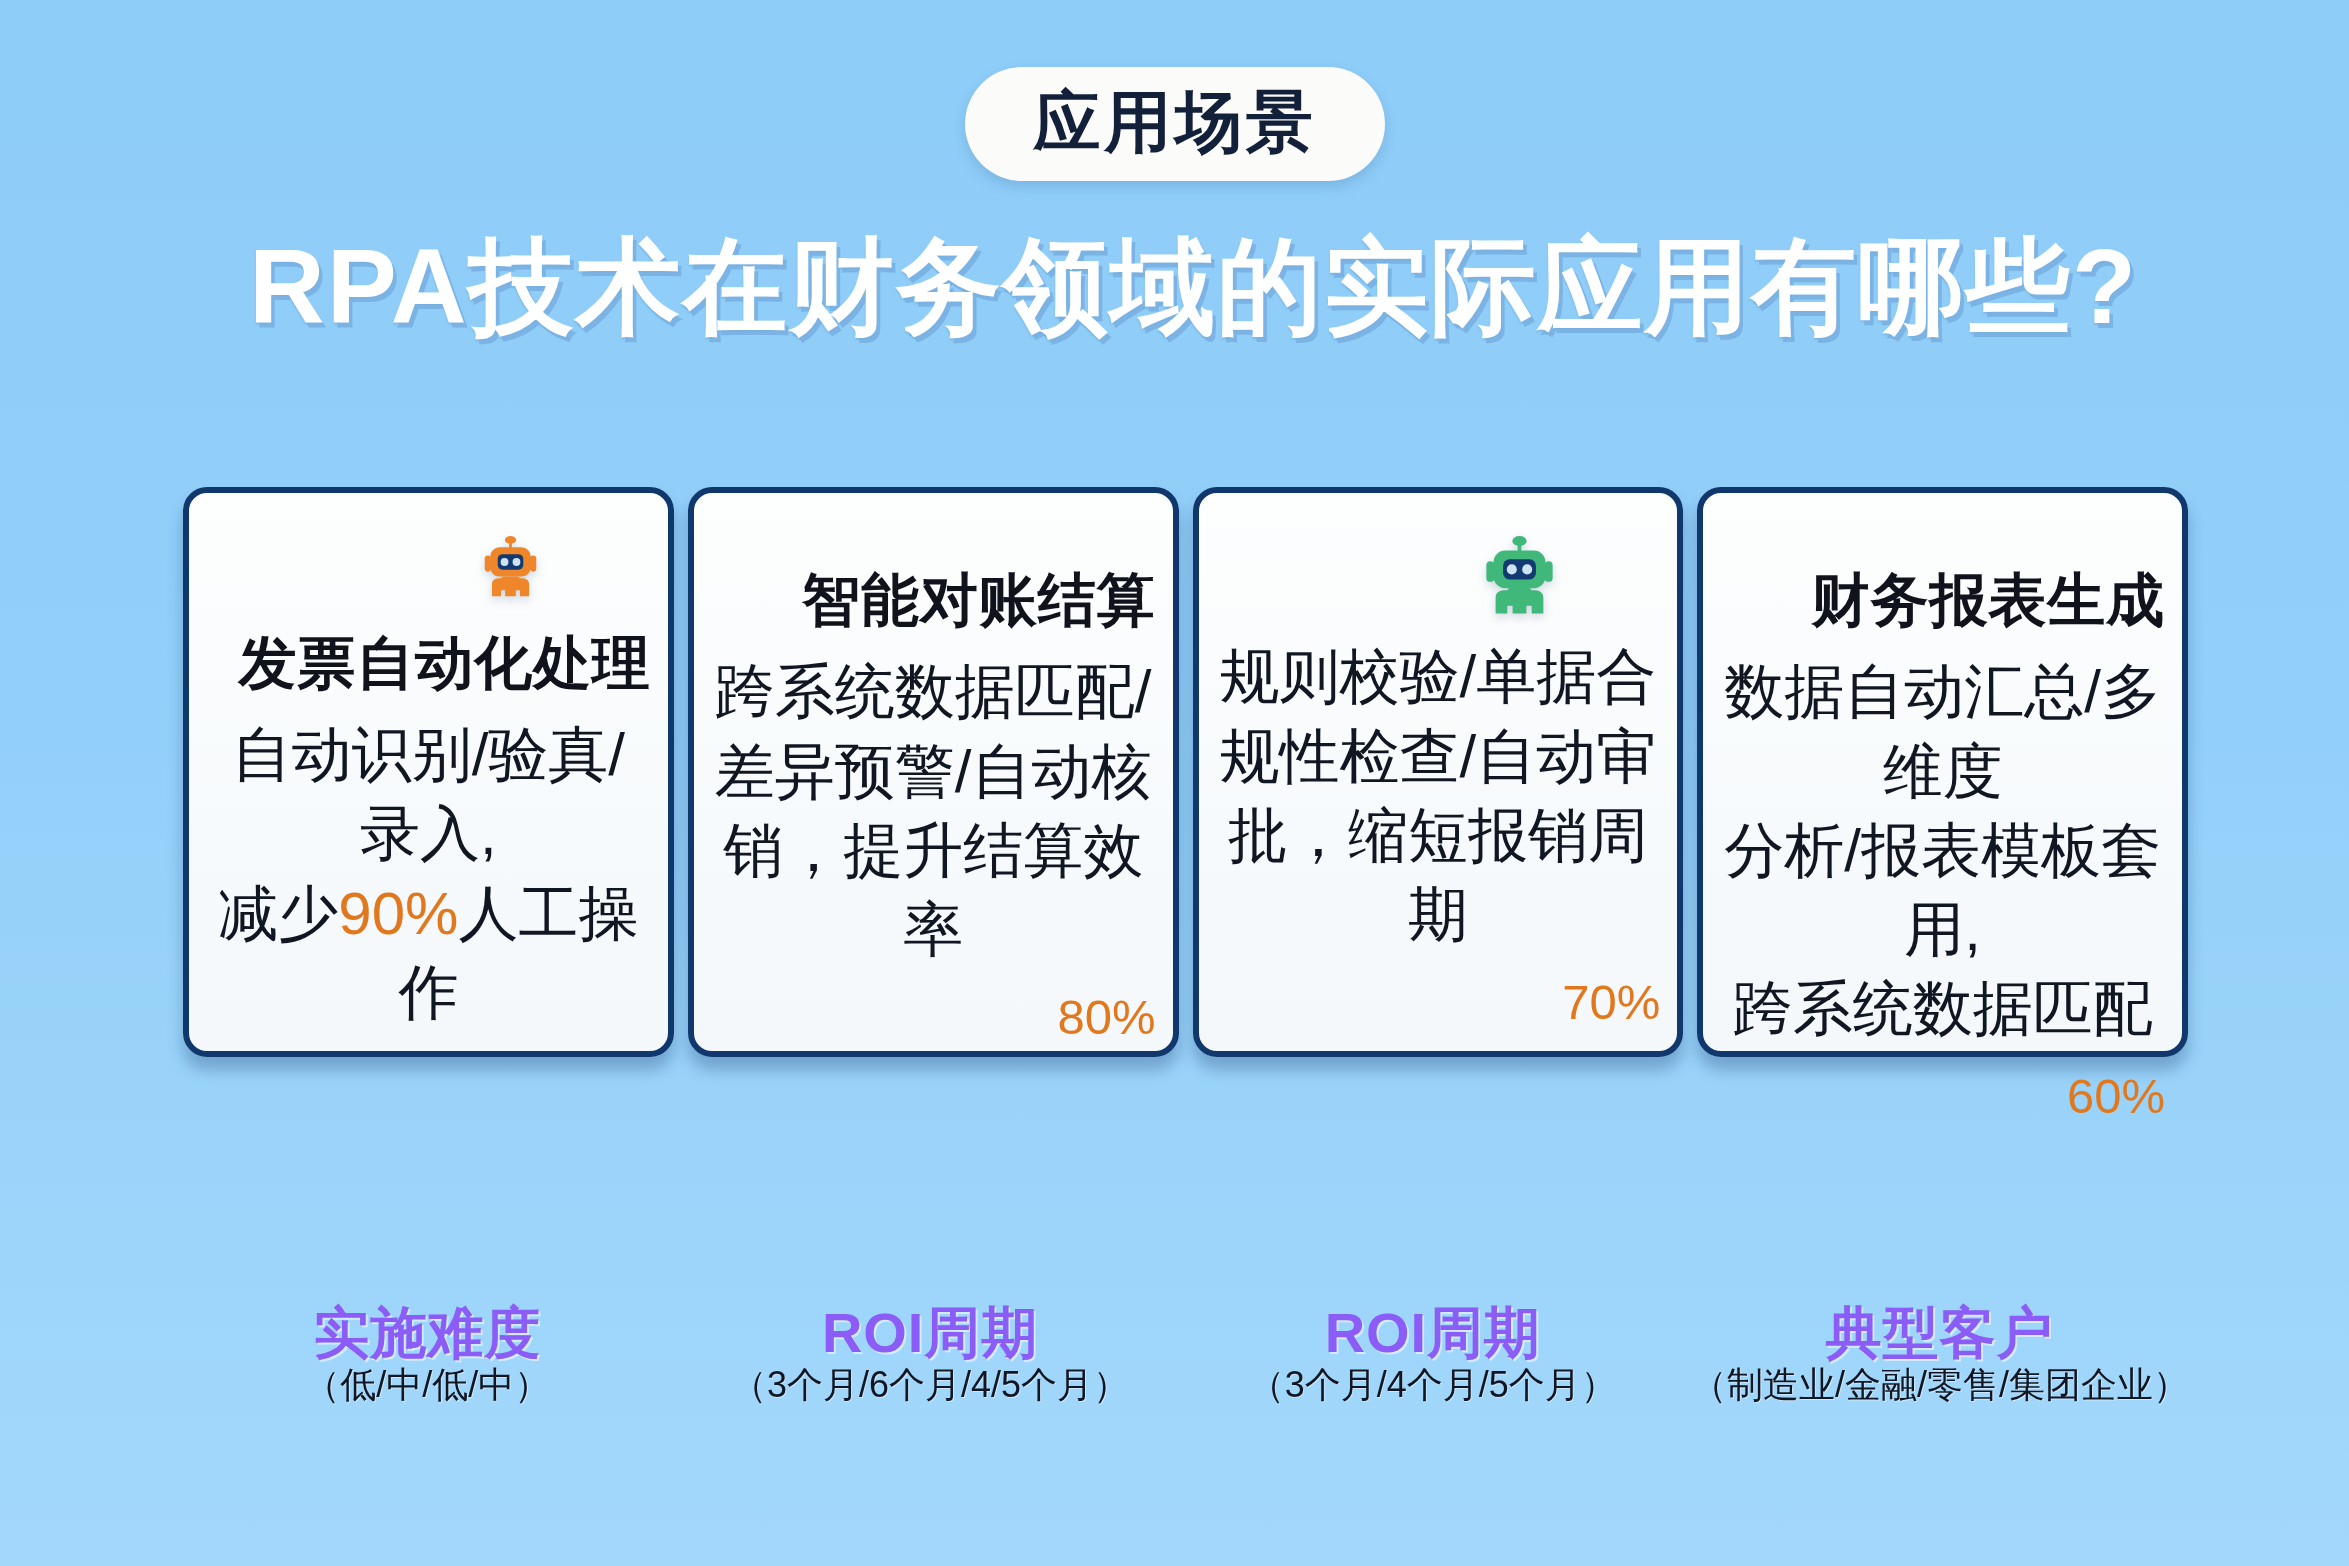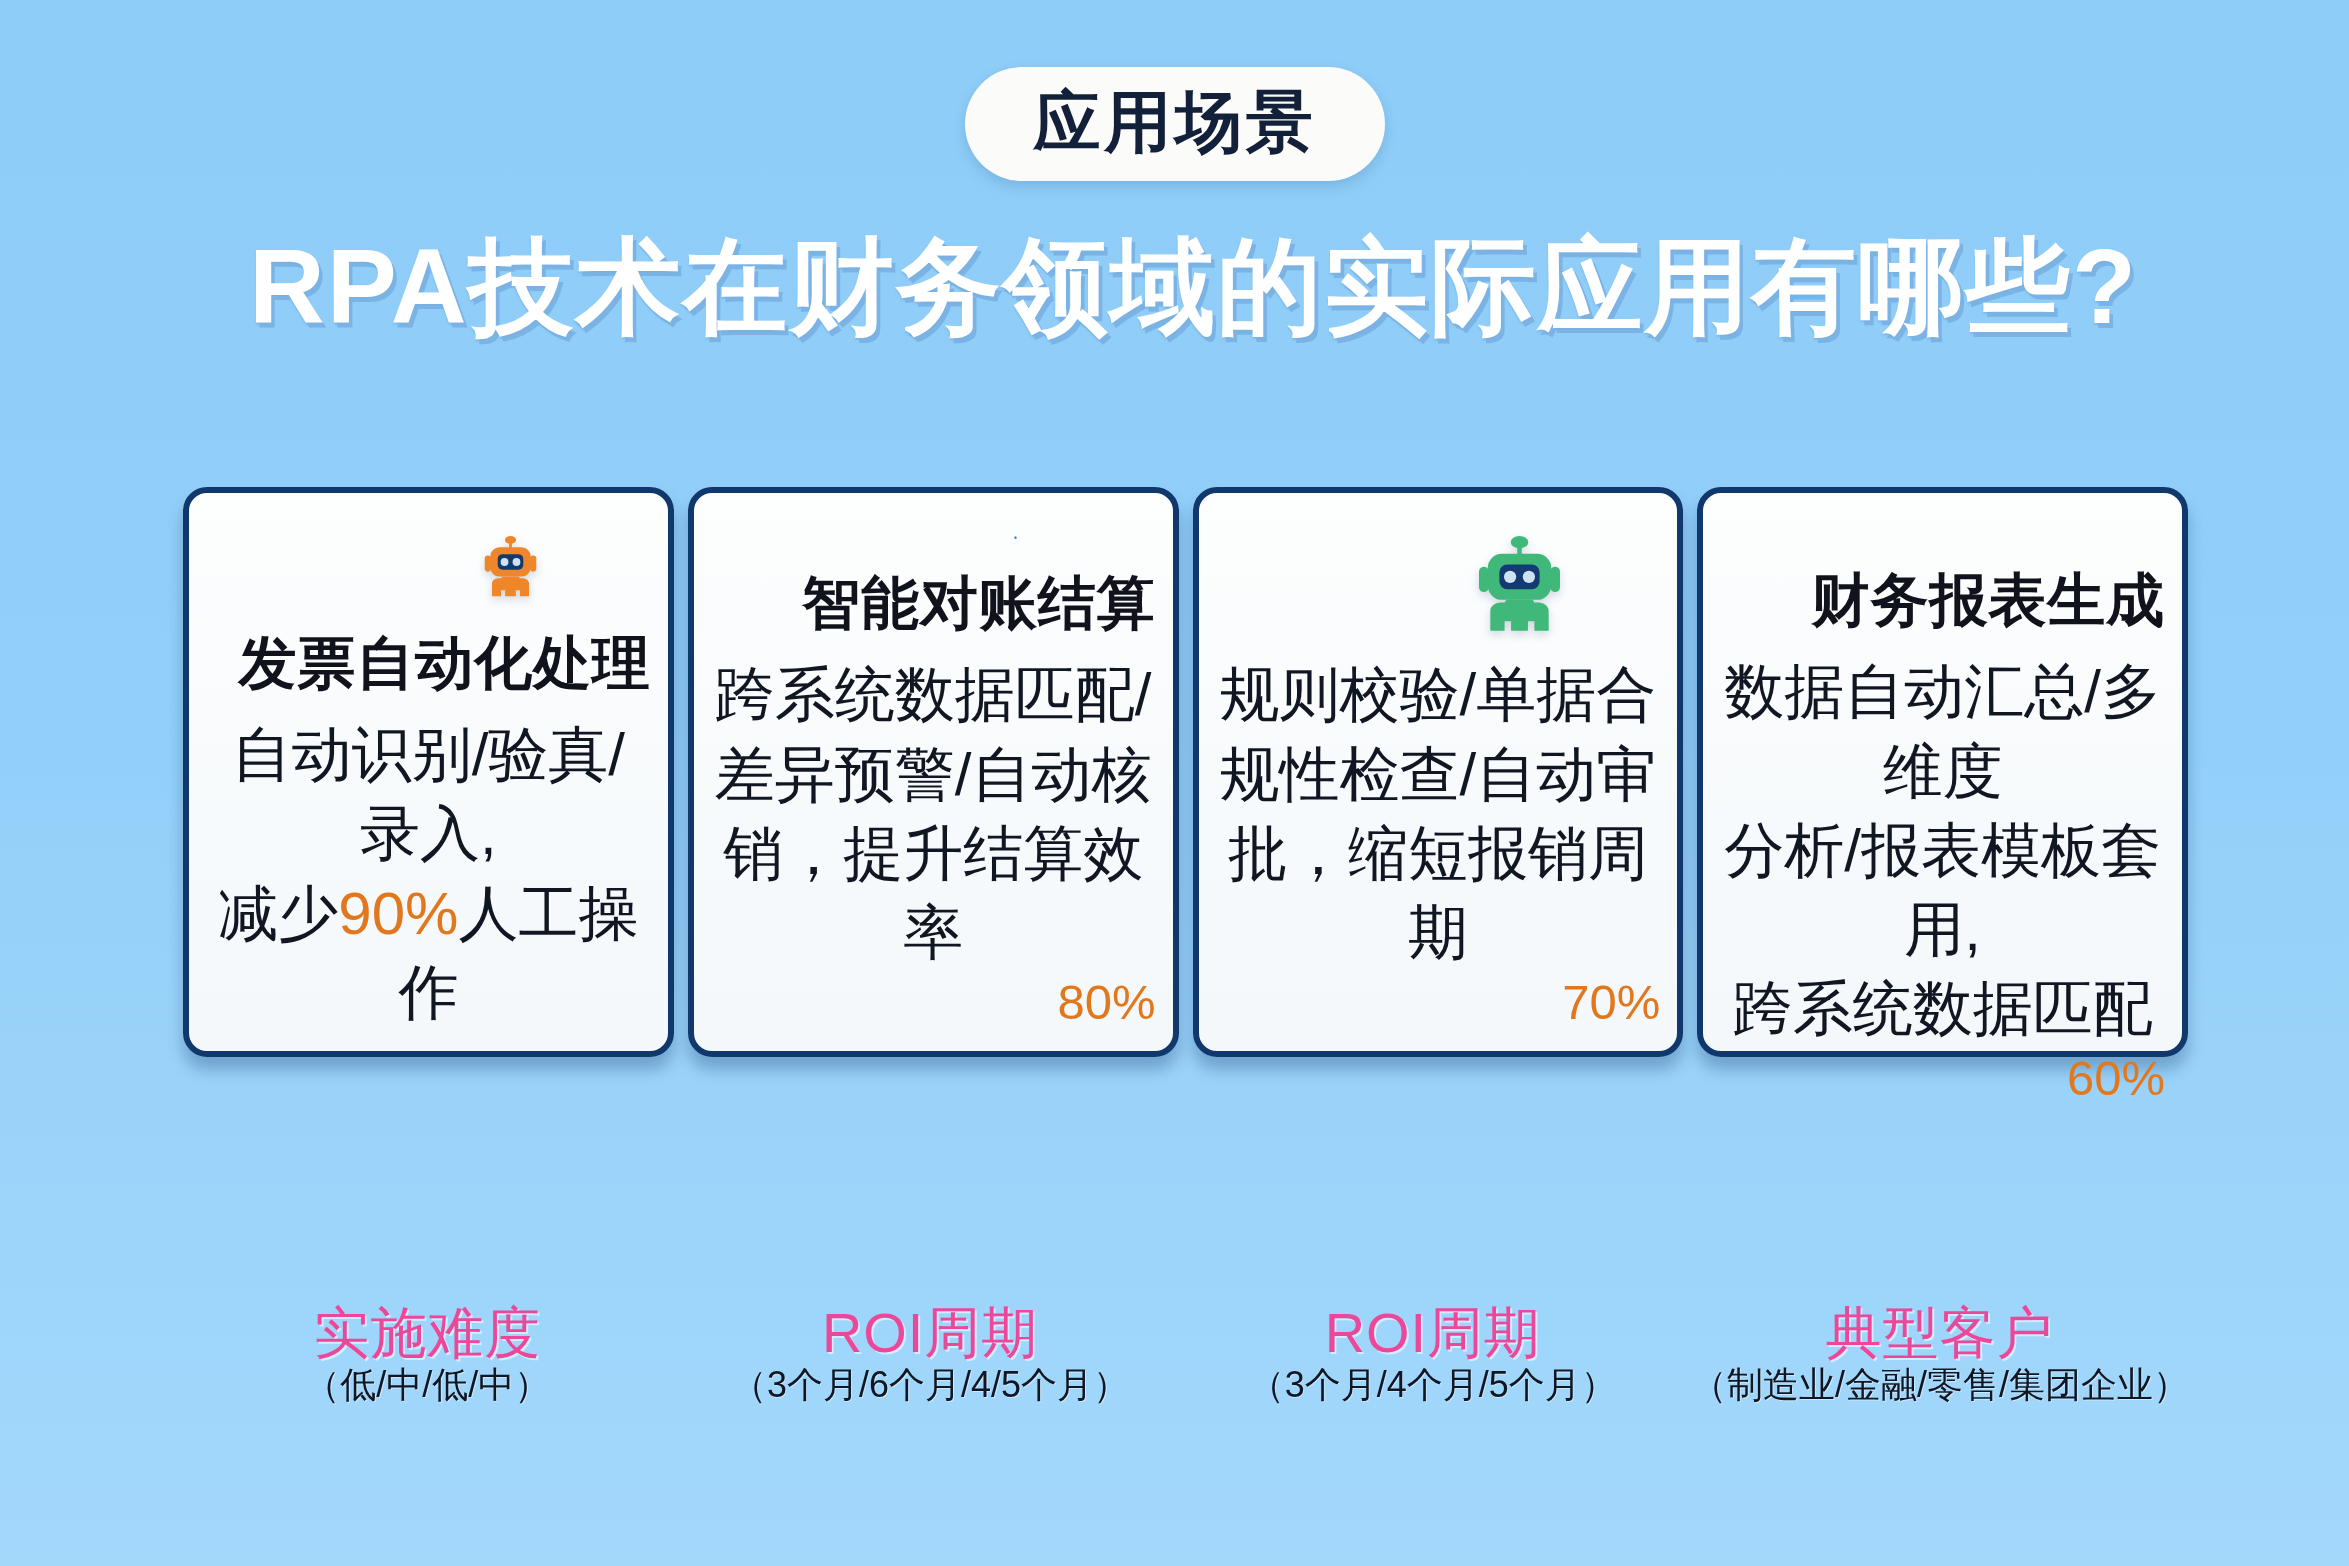--- a/index.html
+++ b/index.html
@@ -58,32 +58,32 @@
     font-size:58px; font-weight:bold; color:#10131c;
     letter-spacing:0.9px; line-height:1.1; text-align:center; white-space:nowrap;
   }
   .card-desc {
     margin-top:20.6px;
     font-size:60px; color:#111722; line-height:1.32;
     text-align:center; letter-spacing:0px;
   }
   .card-desc .pct-inline { color:#e2781d; }
   .card-pct {
-    margin-top:1px;
+    margin-top:19px;
     font-size:49px; color:#e2781d; text-align:center; line-height:1.2;
   }
 
   
   .footers {
     position:absolute; left:183px; top:1302px;
     width:2005px; display:flex; gap:14px;
   }
   .footer-col { width:497px; text-align:center; }
   .footer-title {
-    font-size:56px; font-weight:normal; color:#ec4899;
+    font-size:56px; font-weight:bold; color:#8b5cf6;
     letter-spacing:0.9px; line-height:1.1; white-space:nowrap;
     text-shadow:1.9px 1.9px 0 rgba(255,255,255,.55);
   }
   .footer-sub {
     margin-top:0;
     font-size:36px; color:#101624; line-height:1.15; white-space:nowrap;
     text-shadow:0.9px 0.9px 0 rgba(255,255,255,.45);
   }
 </style>
 </head>

